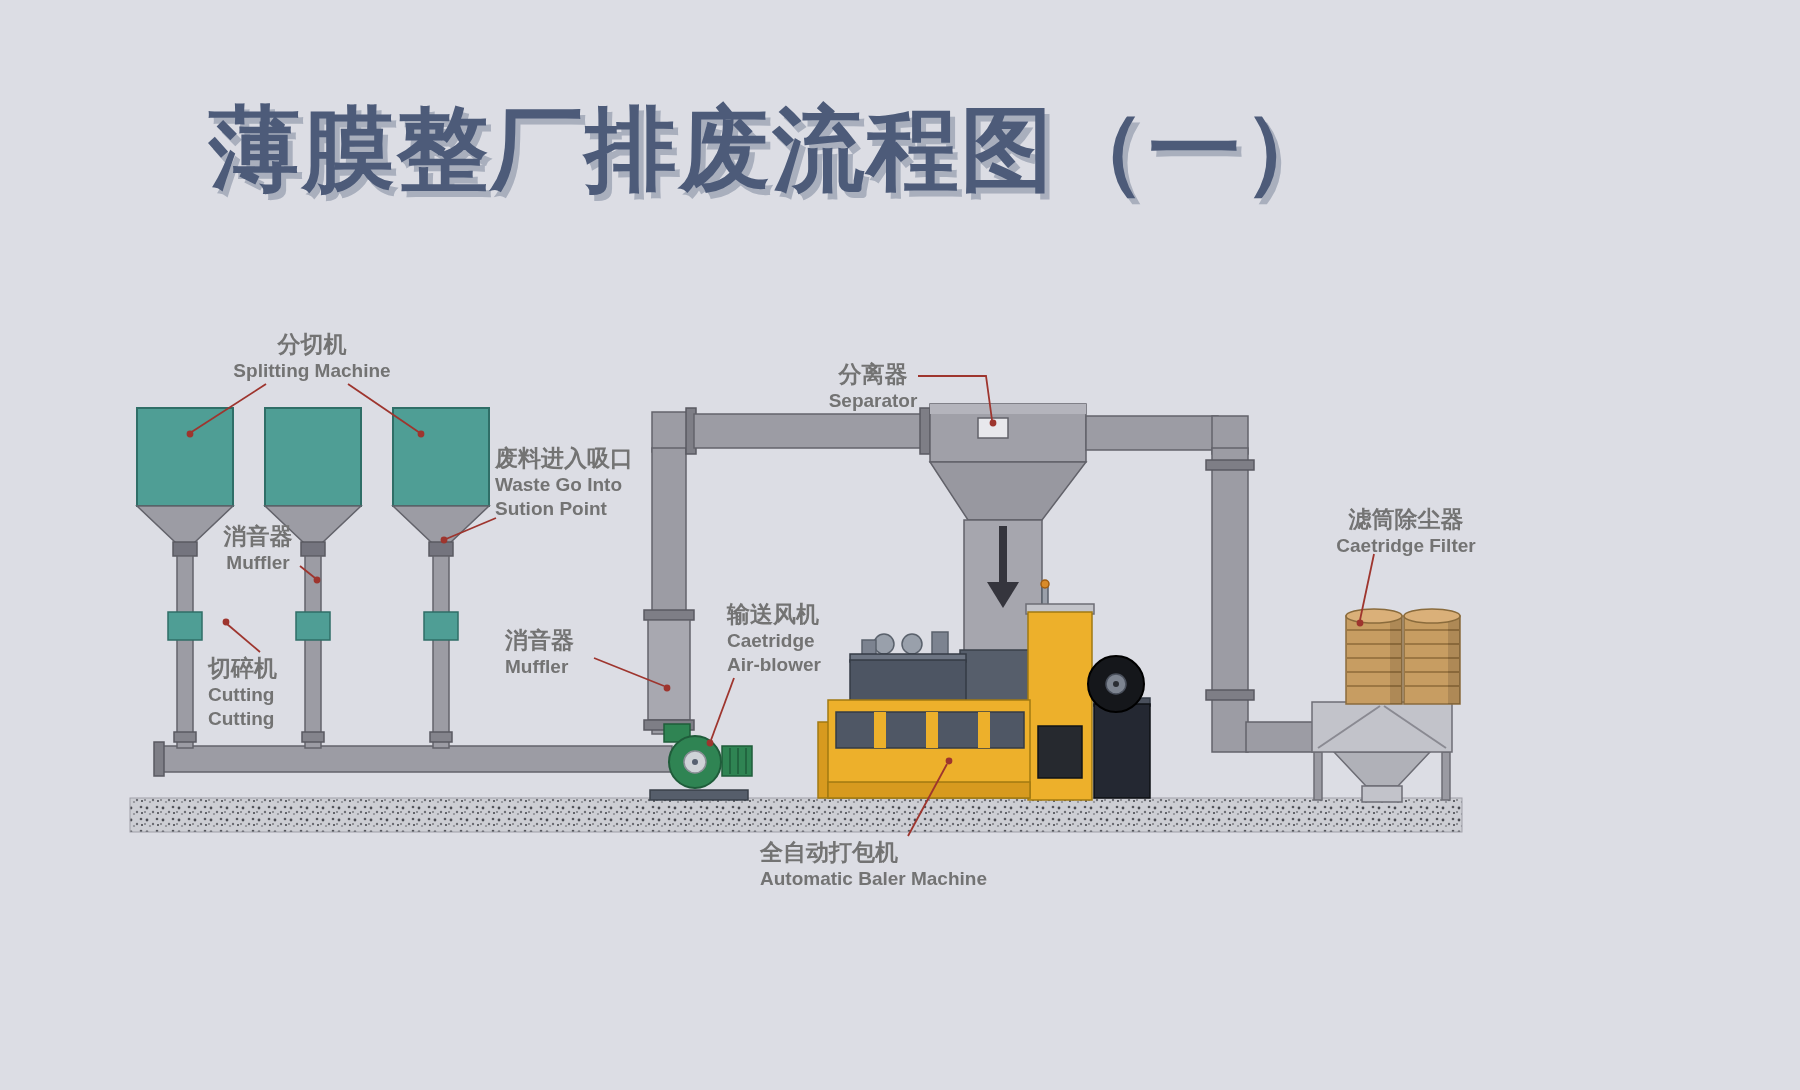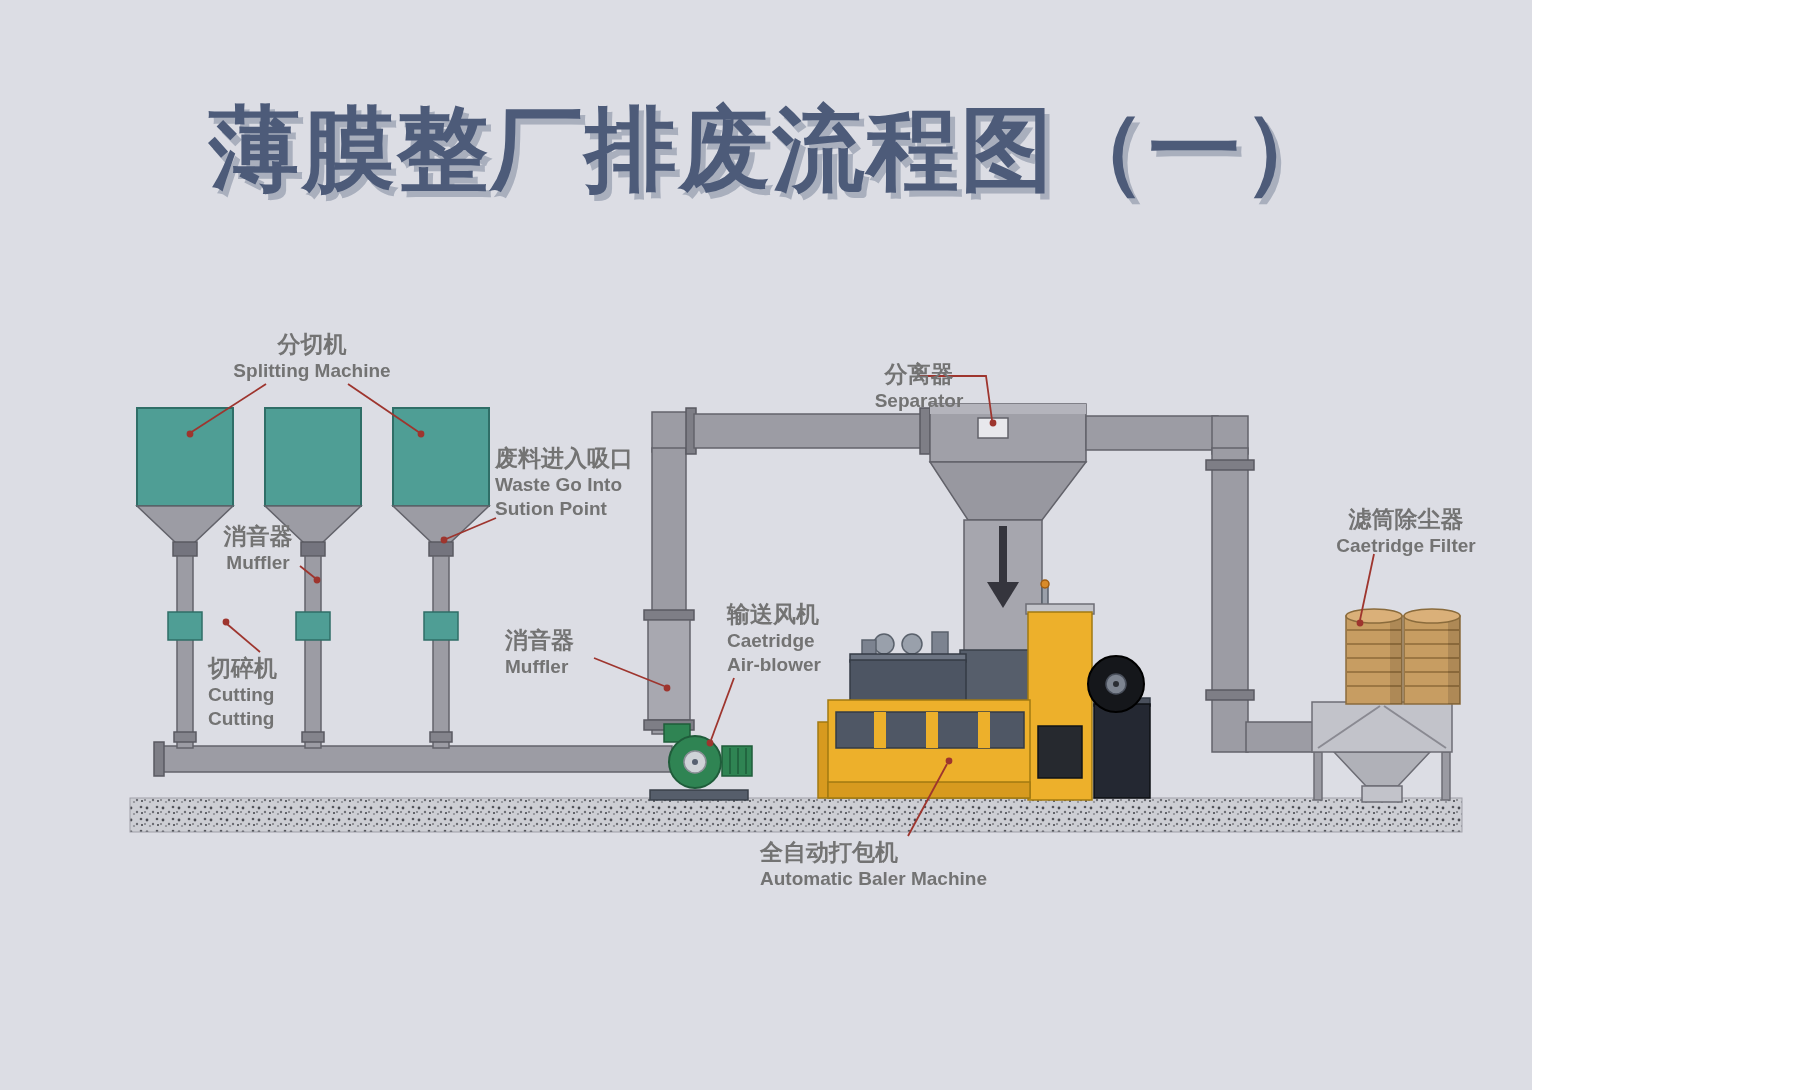--- a/index.html
+++ b/index.html
@@ -1,19 +1,19 @@
 <!DOCTYPE html>
 <html><head>
 <meta charset="utf-8">
 <style>
   html,body{margin:0;padding:0;}
   body{font-family:"Liberation Sans","DejaVu Sans",sans-serif;}
   .stage{
     position:relative;
-    width:1532px;height:1090px;
+    width:1800px;height:1090px;
     background:#dcdde4;
     overflow:hidden;
   }
   .title{
     position:absolute;
     top:88px;left:0;width:1545px;
     text-align:center;
     font-size:92px;
     font-weight:800;
     letter-spacing:2px;
@@ -246,21 +246,21 @@
     <div class="zh">消音器</div>
     <div class="en">Muffler</div>
   </div>
 
   <div class="callout" style="left:727px;top:600px;width:200px">
     <div class="zh">输送风机</div>
     <div class="en">Caetridge</div>
     <div class="en">Air-blower</div>
   </div>
 
-  <div class="callout center" style="left:834px;top:360px;width:170px">
+  <div class="callout center" style="left:788px;top:360px;width:170px">
     <div class="zh">分离器</div>
     <div class="en">Separator</div>
   </div>
 
   <div class="callout" style="left:760px;top:838px;width:330px">
     <div class="zh">全自动打包机</div>
     <div class="en">Automatic Baler Machine</div>
   </div>
 
   <div class="callout center" style="left:1318px;top:505px;width:176px">

